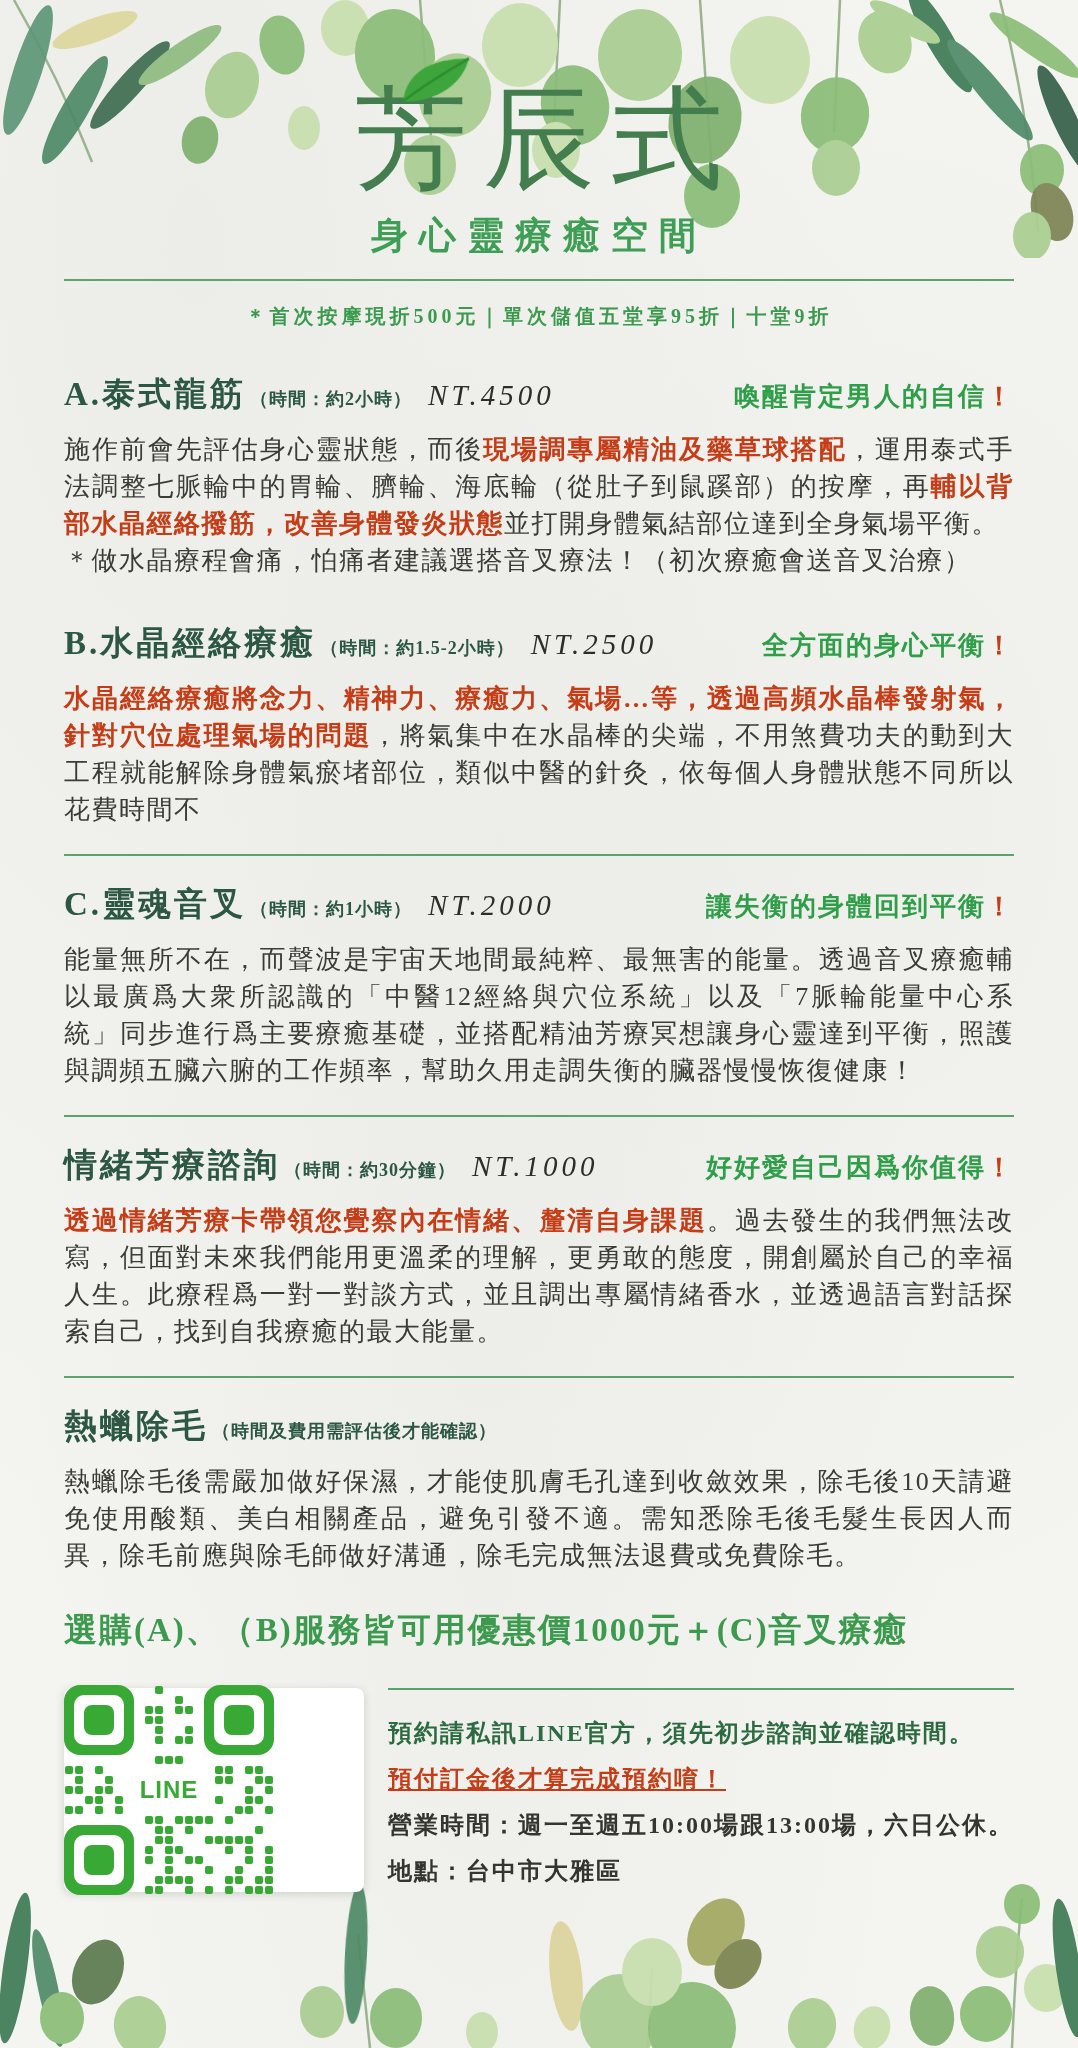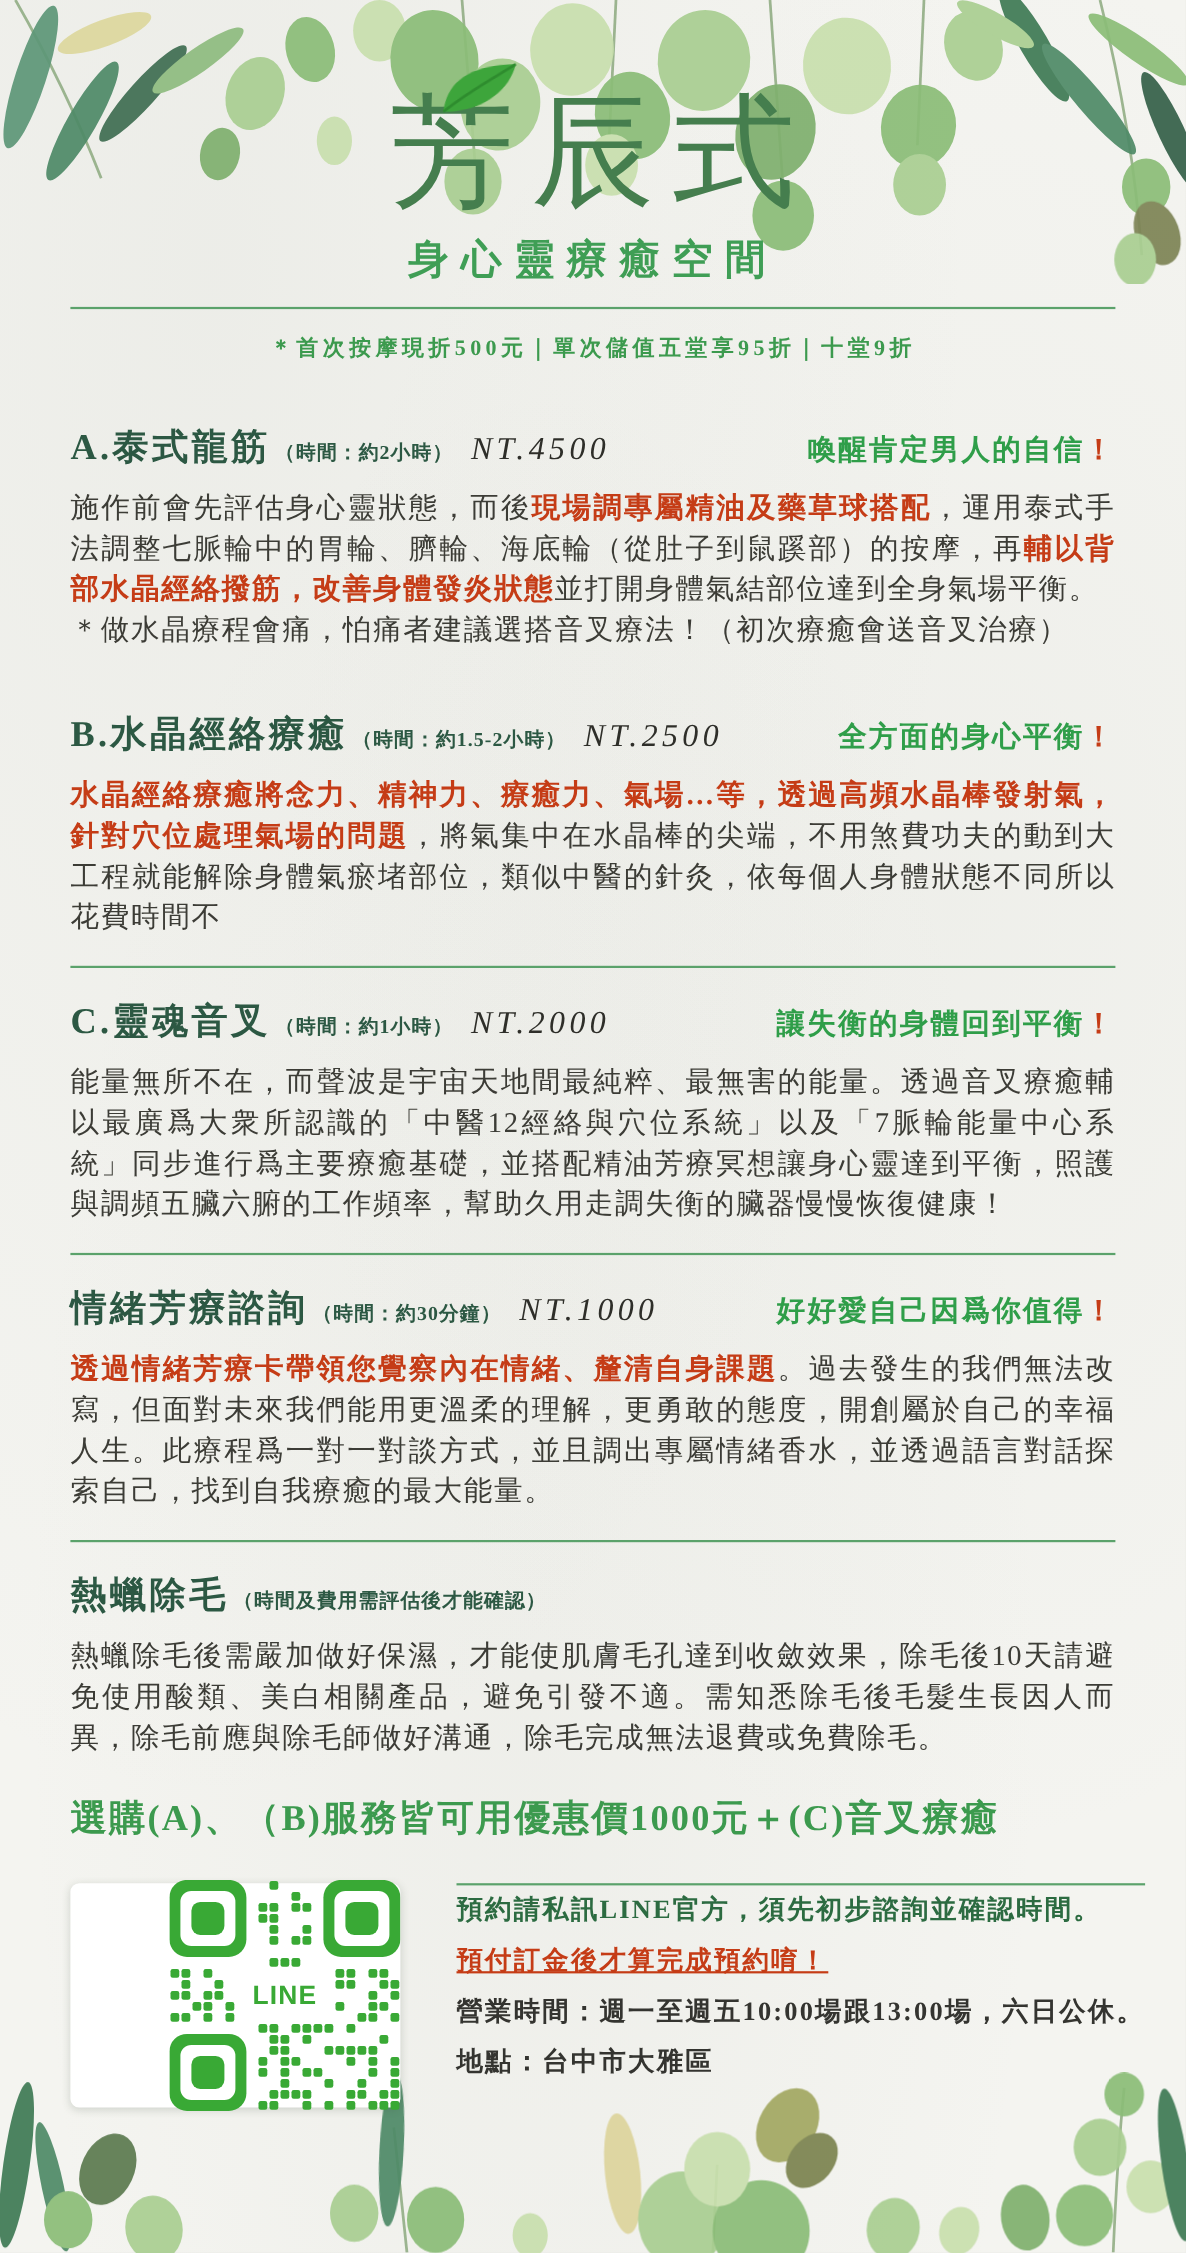--- a/index.html
+++ b/index.html
@@ -20,44 +20,44 @@
   .brand-title{
     font-size:112px; line-height:1.1; color:#457e4e; font-weight:400;
     letter-spacing:16px; margin-left:16px;
   }
   .leaf-accent{ position:absolute; left:calc(50% - 140px); top:-22px; width:74px; height:48px; transform:rotate(-6deg); }
   .brand-subtitle{ margin-top:10px; text-align:center; font-size:37px; color:#3f9e55; letter-spacing:11px; font-weight:600; }
   .title-divider{ margin-top:18px; height:2px; background:#5ba26b; }
 
   .promo{ margin-top:22px; font-size:20px; color:#3c9a4e; letter-spacing:4px; text-align:center; font-weight:600; white-space:nowrap; }
 
-  .service{ margin-top:54px; }
+  .service{ margin-top:42px; }
   .service-header{ display:flex; align-items:baseline; white-space:nowrap; }
   .service-name{ font-size:33px; font-weight:700; color:#2c5843; letter-spacing:3px; }
   .service-duration{ font-size:18px; font-weight:700; color:#2c5843; margin-left:4px; letter-spacing:1px; }
   .service-price{ font-size:29px; font-style:italic; color:#2e2e29; margin-left:16px; letter-spacing:4px; }
   .service-tagline{ margin-left:auto; font-size:26px; font-weight:700; letter-spacing:2px; }
   .tag-green{ color:#2f9e49; }
   .tag-mark{ color:#c53c16; }
   .service-body{ margin-top:14px; font-size:26px; line-height:37px; color:#3c3c36; text-align:justify; letter-spacing:1.5px; }
   .service-note{ font-size:26px; line-height:37px; color:#3c3c36; letter-spacing:1.5px; }
   .seg-red{ color:#c53c16; font-weight:700; }
   .seg-dark{ color:#3c3c36; }
   .section-divider{ height:2px; background:#5ba26b; margin-top:26px; }
   .after-divider{ margin-top:26px; }
 
   .combo{ margin-top:30px; font-size:33px; line-height:1.62; color:#3c9a4e; font-weight:700; letter-spacing:2px; }
 
   .footer{ margin-top:30px; display:flex; align-items:flex-start; }
   .qr-card{
     width:300px; height:204px; background:#ffffff; border-radius:8px; flex:none;
     box-shadow:0 2px 8px rgba(60,80,60,.20);
-    display:flex; align-items:center; justify-content:flex-end;
+    display:flex; align-items:center; justify-content:flex-start;
   }
-  .footer-right{ flex:1; margin-left:51px; border-top:2px solid #5ba26b; }
+  .footer-right{ flex:1; margin-left:24px; border-top:2px solid #5ba26b; padding-top:20px; }
   .footer-line{ font-size:24px; line-height:46px; letter-spacing:2px; font-weight:600; white-space:nowrap; }
   .fl-greendark{ color:#2c6b41; }
   .fl-red{ color:#c53c16;text-decoration:underline; }
   .fl-dark{ color:#343430; font-weight:700; }
 </style>
 </head>
 <body>
 
 <div class="page">
 

